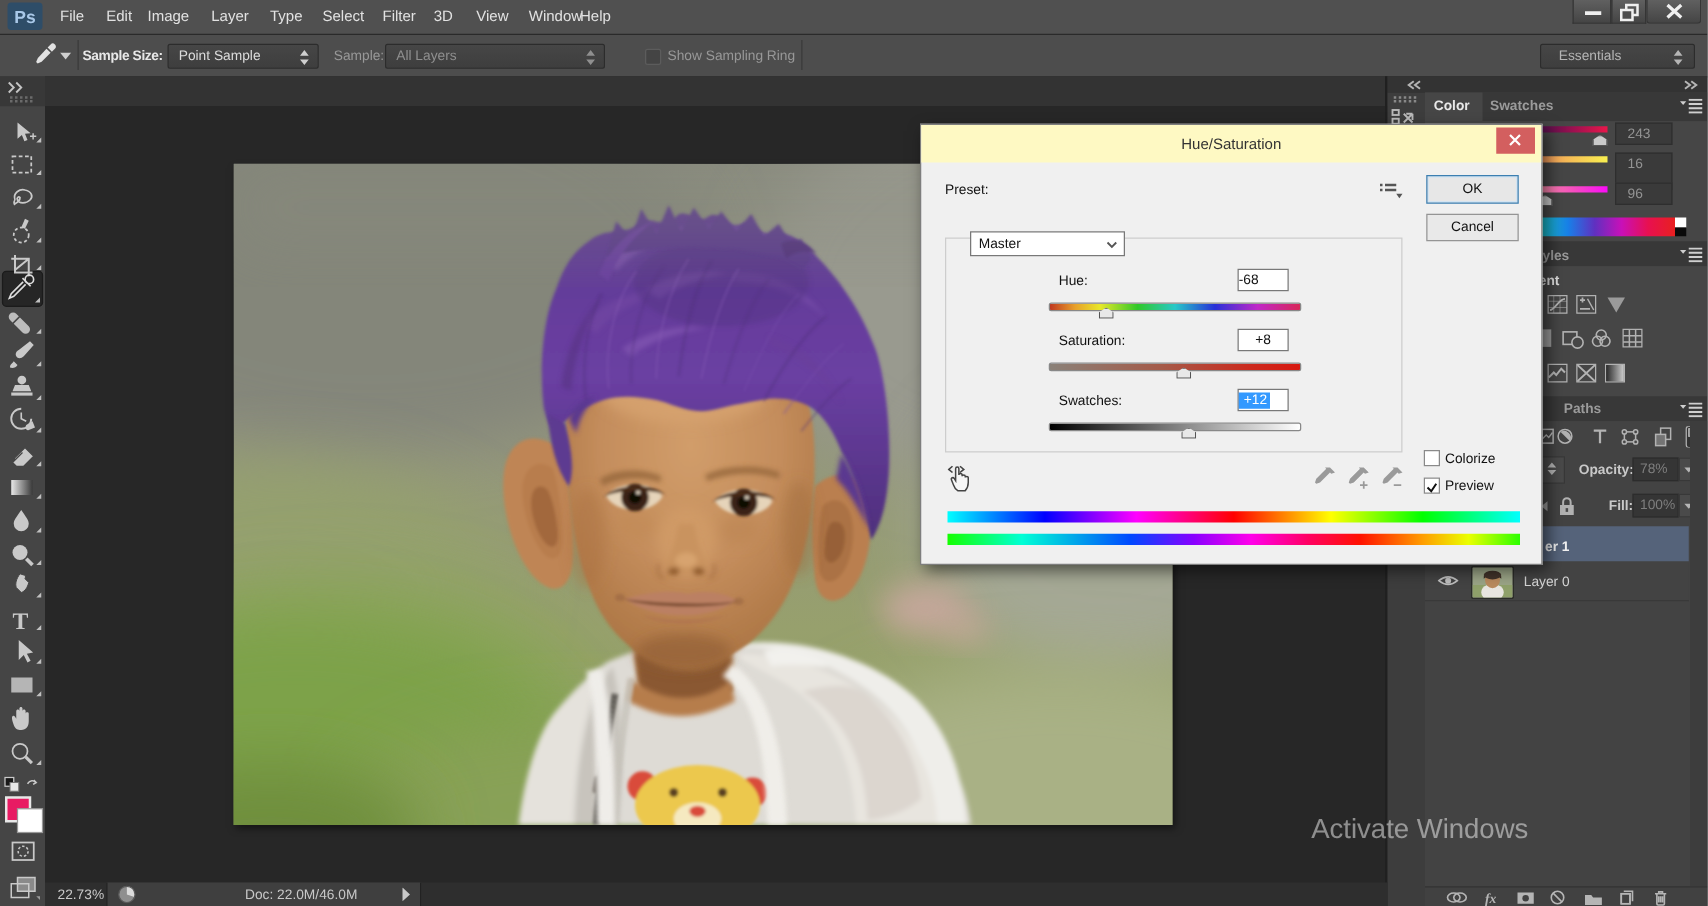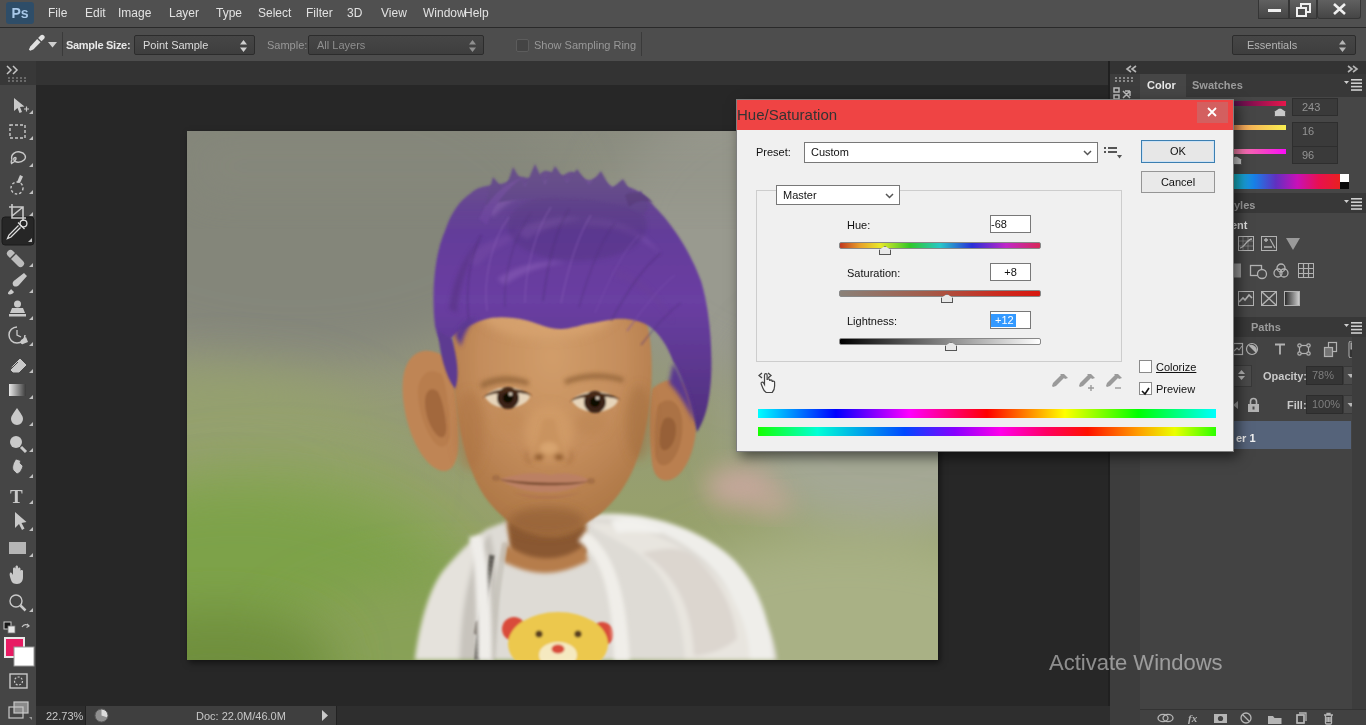--- a/index.html
+++ b/index.html
@@ -33,22 +33,22 @@
 #dockhead{left:1110px;top:61px;width:256px;height:13px;background:#333333;}
 #minidock{left:1110px;top:74px;width:30px;height:651px;background:#3d3d3d;}
 #maindock{left:1140px;top:74px;width:226px;height:651px;background:#444444;}
 .phead{position:absolute;background:#383838;}
 .ptab{position:absolute;font-size:11px;font-weight:bold;}
 
 #statusbar{left:36px;top:706px;width:1074px;height:19px;background:#2e2e2e;color:#c8c8c8;font-size:11px;}
 
 #dialog{left:736px;top:99px;width:498px;height:353px;background:#f0f0f0;
  border:1px solid #7e7e7e;box-sizing:border-box;box-shadow:4px 5px 12px rgba(0,0,0,0.55);}
-#dlgtitle{left:0;top:0;width:100%;height:30px;background:#ef4444;color:#333;
- font-size:15px;line-height:30px;}
+#dlgtitle{left:0;top:0;width:100%;height:30px;background:#fef9c3;color:#333;
+ font-size:12px;text-align:center;line-height:30px;}
 #dlgclose{left:460px;top:2px;width:31px;height:21px;background:#d35f5f;color:#fff;
  font-size:12px;font-weight:bold;text-align:center;line-height:21px;}
 .dlab{position:absolute;font-size:11px;color:#111;}
 .dinput{position:absolute;background:#fff;border:1px solid #787878;box-sizing:border-box;
  font-size:11px;color:#111;}
 .dbtn{position:absolute;background:#e9e9e9;border:1px solid #959595;box-sizing:border-box;
  font-size:11px;color:#111;text-align:center;}
 .thumb{position:absolute;width:12px;height:9px;
  clip-path:polygon(50% 0,100% 45%,100% 100%,0 100%,0 45%);background:#e8e8e8;border:1px solid #555;box-sizing:border-box;}
 
@@ -592,20 +592,37 @@
   <div class="ptab abs" style="left:1287px;top:399px;color:#c9c9c9;">Fill:</div>
   <div class="abs" style="left:1306px;top:395px;width:37px;height:19px;background:#353535;border:1px solid #2c2c2c;color:#7e7e7e;font-size:11px;line-height:17px;box-sizing:border-box;"><span style="margin-left:5px;">100%</span></div>
   <div class="abs" style="left:1343px;top:395px;width:16px;height:19px;background:#4a4a4a;border:1px solid #383838;box-sizing:border-box;">
     <svg width="14" height="17">
         <path d="M7 11 l-3.5 -4 h7 z" fill="#b5b5b5"></path>
       </svg>
   </div>
 
   <div class="abs" style="left:1140px;top:421px;width:211px;height:28px;background:#55637a;"></div>
   <div class="ptab abs" style="left:1236px;top:432px;color:#f0f0f0;">er 1</div>
+  <div class="abs" style="left:1140px;top:451px;width:211px;height:29px;background:#434343;border-bottom:1px solid #393939;">
+    <svg class="abs" style="left:10px;top:7px;" width="17" height="13">
+      <path d="M1 6.5 Q8.5 0.5 16 6.5 Q8.5 12.5 1 6.5 Z" fill="none" stroke="#bdbdbd" stroke-width="1.2"></path>
+      <circle cx="8.5" cy="6.5" r="2.4" fill="#bdbdbd"></circle>
+    </svg>
+    <div class="abs" style="left:37px;top:2px;width:32px;height:24px;background:#a7ad97;border:1px solid #0c0c0c;">
+      <svg width="32" height="24">
+        <rect width="32" height="24" fill="#9aa486"></rect>
+        <rect y="14" width="32" height="10" fill="#8fa06a"></rect>
+        <ellipse cx="16" cy="20" rx="9" ry="7" fill="#e8e5e0"></ellipse>
+        <ellipse cx="16" cy="10" rx="6" ry="6.5" fill="#b98a5e"></ellipse>
+        <path d="M9 9 Q16 2 23 9 L23 7 Q16 1 9 7 z" fill="#3a2d22"></path>
+        <ellipse cx="16" cy="6" rx="7" ry="3.5" fill="#41332a"></ellipse>
+      </svg>
+    </div>
+    <div class="ptab abs" style="left:79px;top:9px;color:#d5d5d5;font-weight:normal;">Layer 0</div>
+  </div>
   <div class="abs" style="left:1352px;top:337px;width:14px;height:372px;background:#3d3d3d;"></div>
 
   <div class="abs" style="left:1140px;top:709px;width:226px;height:16px;background:#414141;border-top:1px solid #333;"></div>
   <svg class="abs" style="left:1156px;top:712px;" width="190" height="13" fill="none" stroke="#b5b5b5" stroke-width="1.3">
     <ellipse cx="7" cy="6" rx="5" ry="3.6"></ellipse>
       <ellipse cx="12" cy="6" rx="5" ry="3.6"></ellipse>
     <text x="32" y="10" fill="#b5b5b5" stroke="none" font-size="11px" font-style="italic" font-weight="bold" font-family="Liberation Serif">fx</text>
     <rect x="58" y="2" width="13" height="9" fill="#b5b5b5" stroke="none"></rect>
       <circle cx="64.5" cy="6.5" r="2.6" fill="#414141" stroke="none"></circle>
     <circle cx="90" cy="6" r="5"></circle>
@@ -625,26 +642,20 @@
 
   <div id="dialog" class="abs">
     <div id="dlgtitle" class="abs">Hue/Saturation</div>
     <div id="dlgclose" class="abs">
       <svg width="31" height="21">
           <path d="M11 6 l8 8 M19 6 l-8 8" stroke="#fff" stroke-width="1.8"></path>
         </svg>
     </div>
 
     <div class="dlab" style="left:19px;top:46px;">Preset:</div>
-    <div class="dinput" style="left:67px;top:42px;width:294px;height:21px;line-height:19px;">
-      <span style="margin-left:6px;">Custom</span>
-      <svg style="position:absolute;right:5px;top:7px;" width="9" height="6">
-          <path d="M1 1 l3.5 3.5 L8 1" stroke="#555" stroke-width="1.5" fill="none"></path>
-        </svg>
-    </div>
     <svg class="abs" style="left:367px;top:46px;" width="20" height="14" fill="#555">
       <rect x="0" y="1" width="2" height="2"></rect>
         <rect x="4" y="1" width="9" height="2"></rect>
       <rect x="0" y="5" width="2" height="2"></rect>
         <rect x="4" y="5" width="9" height="2"></rect>
       <path d="M13 9 h5 l-2.5 3.5 z"></path>
     </svg>
     <div class="dbtn" style="left:404px;top:40px;width:74px;height:23px;border:1px solid #3c7fb1;box-shadow:inset 0 0 0 1px #cde3f6;line-height:21px;background:#e7e7e7;">OK</div>
     <div class="dbtn" style="left:404px;top:71px;width:74px;height:22px;line-height:20px;">Cancel</div>
 
@@ -656,21 +667,21 @@
         </svg>
     </div>
     <div class="dlab" style="left:110px;top:119px;">Hue:</div>
     <div class="dinput" style="left:253px;top:115px;width:41px;height:18px;text-align:left;line-height:16px;">-68</div>
     <div class="abs" style="left:102px;top:142px;width:200px;height:5px;border-radius:2px;border:1px solid #888;background:linear-gradient(90deg,#c03820,#e8a02a 10%,#e8e82a 20%,#30c828 35%,#28c8c8 50%,#2830d8 66%,#c028c8 83%,#d82858 100%);"></div>
     <div class="thumb" style="left:142px;top:146px;"></div>
     <div class="dlab" style="left:110px;top:167px;">Saturation:</div>
     <div class="dinput" style="left:253px;top:163px;width:41px;height:18px;text-align:center;line-height:16px;">+8</div>
     <div class="abs" style="left:102px;top:190px;width:200px;height:5px;border-radius:2px;border:1px solid #888;background:linear-gradient(90deg,#8a8178,#a55a48 45%,#cc2a1e 80%,#d81810 100%);"></div>
     <div class="thumb" style="left:204px;top:194px;"></div>
-    <div class="dlab" style="left:110px;top:215px;">Lightness:</div>
+    <div class="dlab" style="left:110px;top:215px;">Swatches:</div>
     <div class="dinput" style="left:253px;top:211px;width:41px;height:18px;line-height:16px;"><span style="background:#3399ff;color:#fff;padding:0 2px 1px 4px;">+12</span></div>
     <div class="abs" style="left:102px;top:238px;width:200px;height:5px;border-radius:2px;border:1px solid #888;background:linear-gradient(90deg,#000,#fff);"></div>
     <div class="thumb" style="left:208px;top:242px;"></div>
 
     <svg class="abs" style="left:21px;top:269px;" width="26" height="26" fill="none" stroke="#444">
       <path d="M4 4 L1 6.5 L4 9 M10 4 l3 2.5 L10 9" stroke-width="1.3"></path>
       <path d="M6.5 12 v-6 c0 -1.8 2.6 -1.8 2.6 0 v5 c0 -1.6 2.6 -1.6 2.6 0 v1 c0 -1.4 2.5 -1.4 2.5 0 v1 c0 -1.2 2.4 -1.2 2.4 0 v4 c0 3 -1 5 -2.4 6.5 h-6 c-1.6 -1 -2.8 -2.6 -3.4 -4.5 l-1.6 -4 c-0.7 -1.8 1.5 -2.6 2.4 -1 l0.9 1.5 z" stroke-width="1.2" fill="#f6f6f6"></path>
     </svg>
 
     <svg class="abs" style="left:313px;top:272px;" width="76" height="22" fill="#9a9a9a">
@@ -681,21 +692,21 @@
           <path d="M14 2 l4 4 -3 1 -1 -1 -8 8 -3 1 -1 -1 1 -3 8 -8 -1 -1 z"></path>
           <path d="M11 16 h6 M14 13 v6" stroke="#9a9a9a" stroke-width="1.4"></path>
         </g>
       <g transform="translate(54,0)">
           <path d="M14 2 l4 4 -3 1 -1 -1 -8 8 -3 1 -1 -1 1 -3 8 -8 -1 -1 z"></path>
           <path d="M11 16 h6" stroke="#9a9a9a" stroke-width="1.4"></path>
         </g>
     </svg>
 
     <div class="abs" style="left:402px;top:260px;width:13px;height:13px;background:#fff;border:1px solid #8a8a8a;box-sizing:border-box;"></div>
-    <div class="dlab" style="left:419px;top:261px;text-decoration:underline;">Colorize</div>
+    <div class="dlab" style="left:419px;top:261px;">Colorize</div>
     <div class="abs" style="left:402px;top:282px;width:13px;height:13px;background:#fff;border:1px solid #8a8a8a;box-sizing:border-box;">
       <svg width="11" height="11">
           <path d="M2 5 l3 3 4 -6" stroke="#111" stroke-width="1.6" fill="none"></path>
         </svg>
     </div>
     <div class="dlab" style="left:419px;top:283px;">Preview</div>
 
     <div class="abs" style="left:21px;top:309px;width:458px;height:9px;background:linear-gradient(90deg,#00ffff,#0000ff 17%,#ff00ff 33%,#ff0000 50%,#ffff00 67%,#00ff00 83%,#00ffff 100%);"></div>
     <div class="abs" style="left:21px;top:327px;width:458px;height:9px;background:linear-gradient(90deg,#15ff00,#00ffd5 13%,#0048ff 32%,#8800ff 43%,#ff00ea 53%,#ff0062 63%,#ff1100 72%,#ff9d00 83%,#eaff00 91%,#2bff00 100%);"></div>
   </div>

